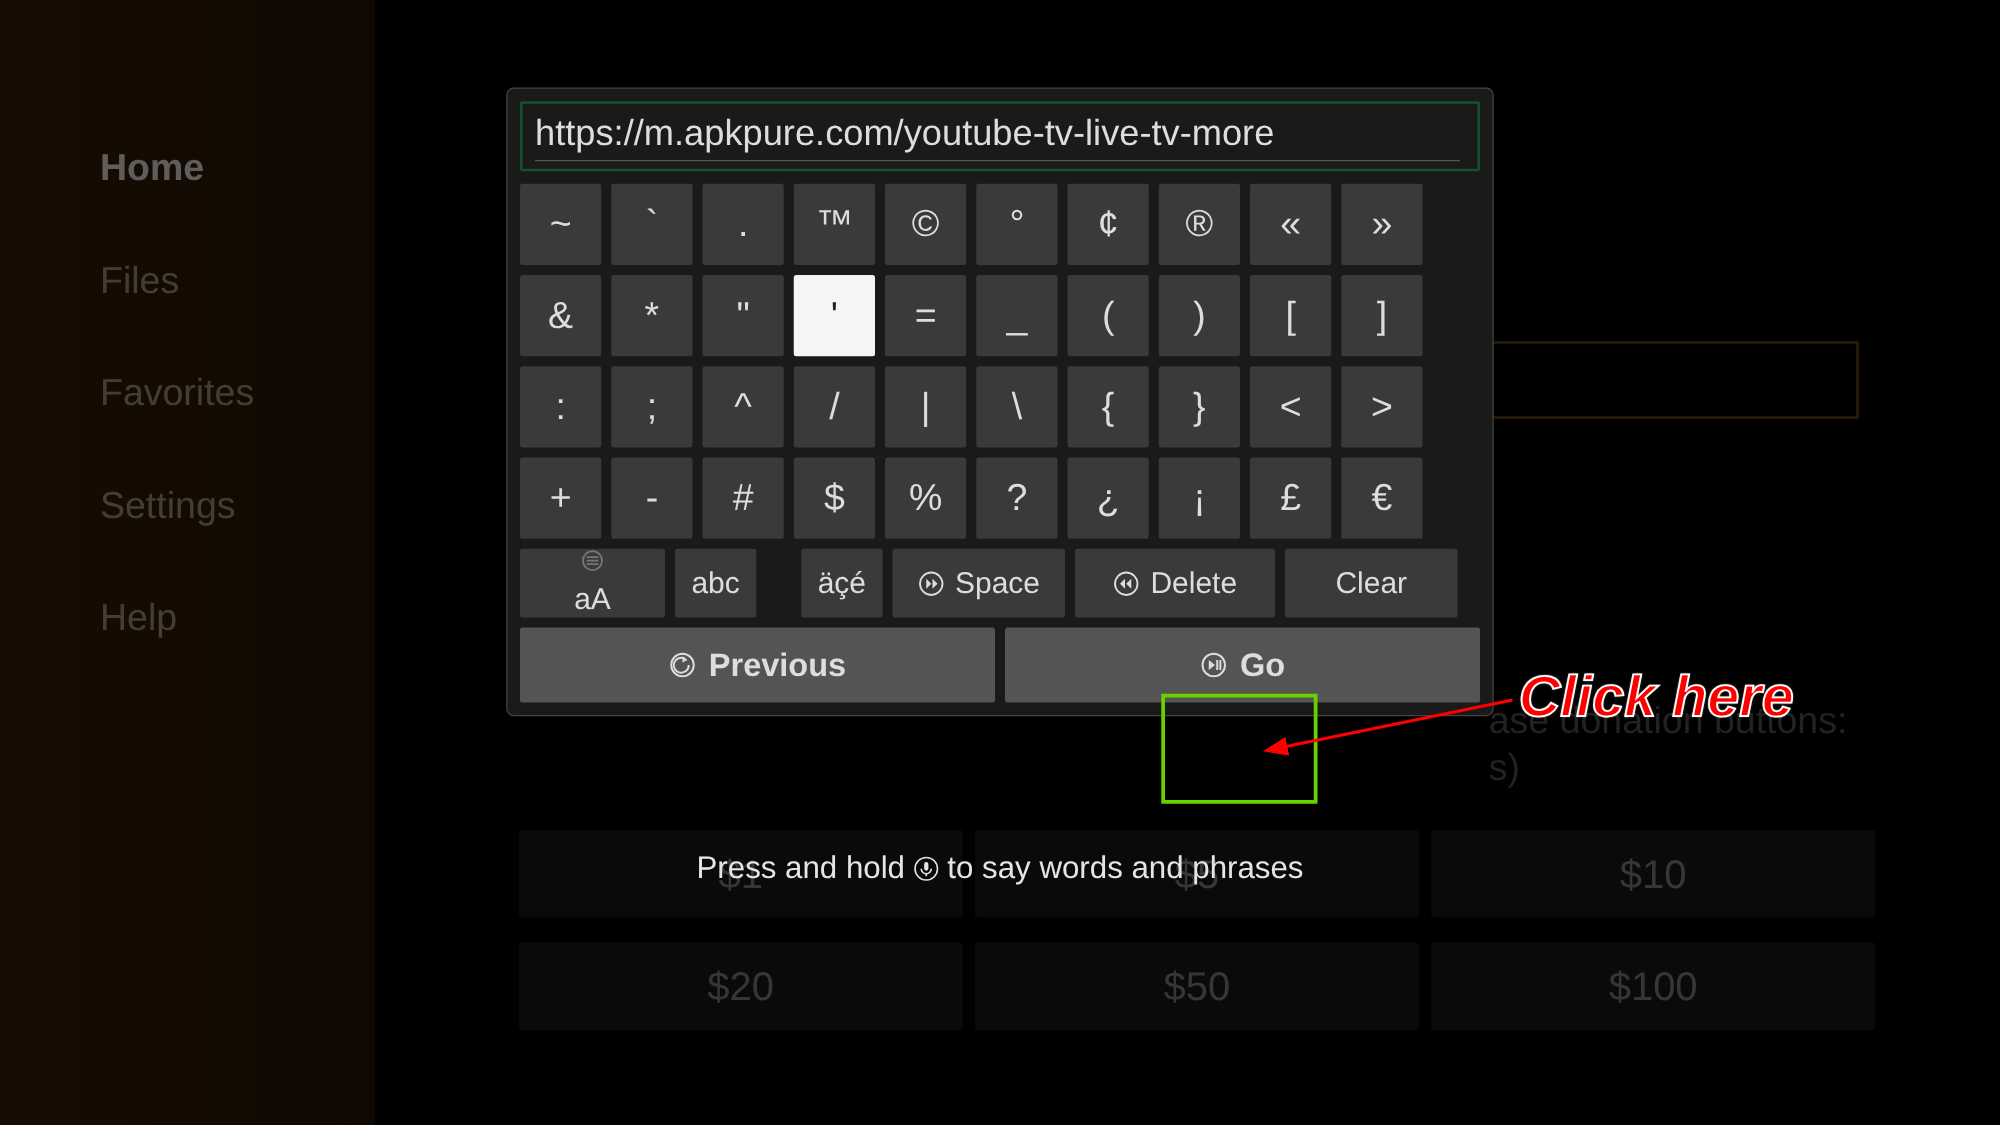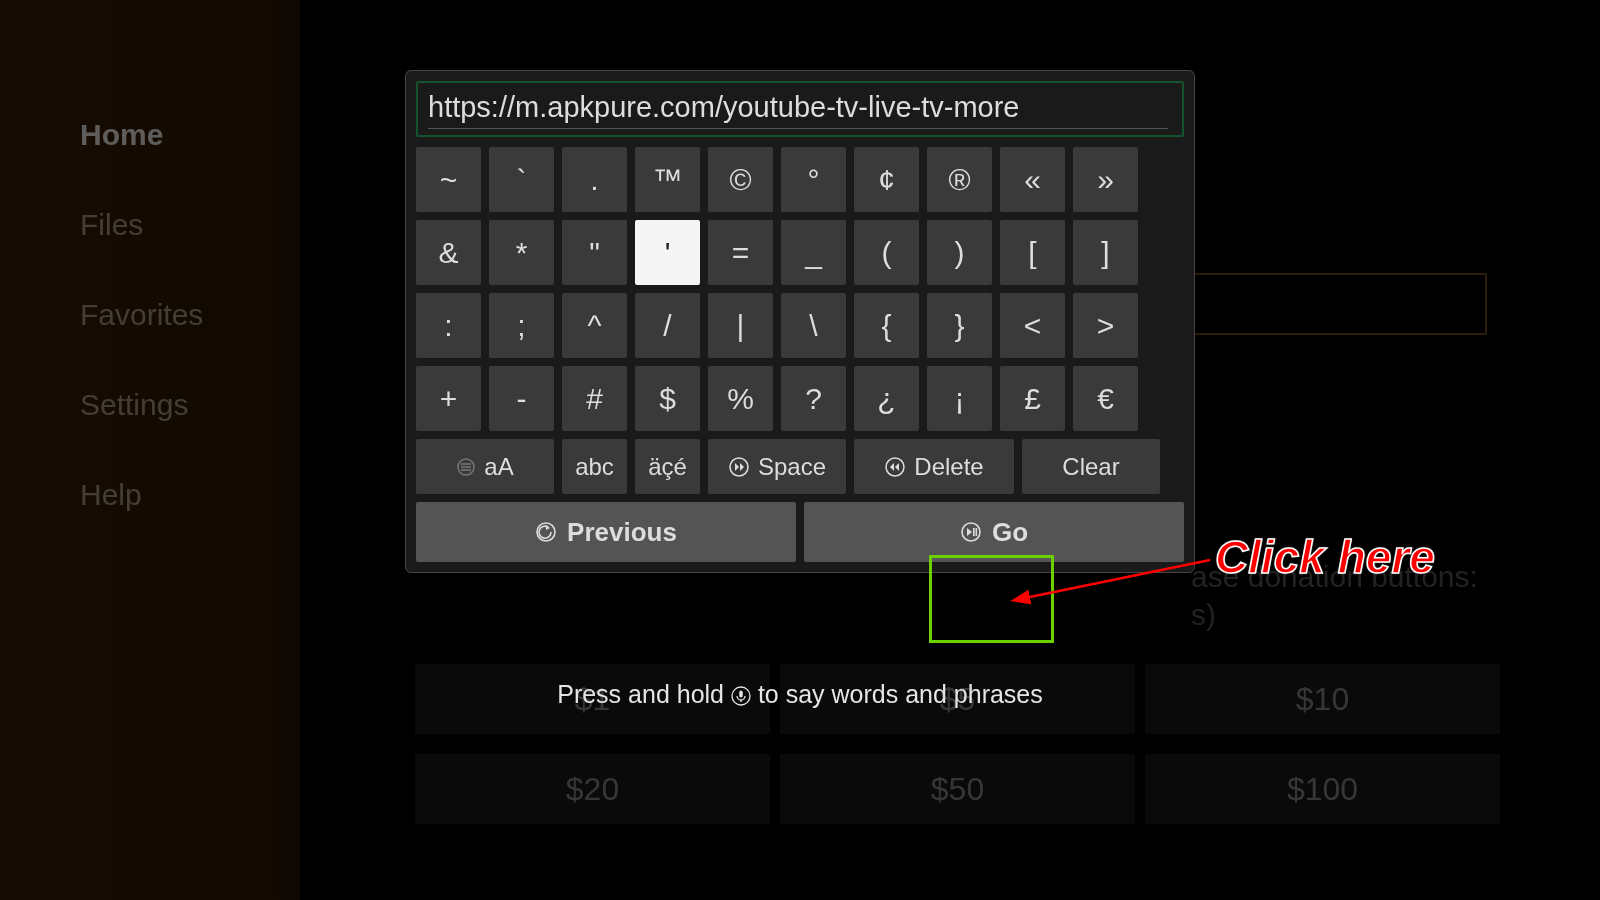--- a/index.html
+++ b/index.html
@@ -259,31 +259,31 @@
         <div class="key kstd">$</div>
         <div class="key kstd">%</div>
         <div class="key kstd">?</div>
         <div class="key kstd">¿</div>
         <div class="key kstd">¡</div>
         <div class="key kstd">£</div>
         <div class="key kstd">€</div>
       </div>
   </div>
   <div class="func-row">
-    <div class="func-key disabled" style="width:138px;">
+    <div class="func-key disabled" style="width:116px;flex-direction:column;">
       <svg width="20" height="20" viewBox="0 0 20 20">
           <circle cx="10" cy="10" r="8" fill="none" stroke="#777" stroke-width="1.5"></circle>
           <line x1="5" y1="7" x2="15" y2="7" stroke="#777" stroke-width="1.5"></line>
           <line x1="5" y1="10" x2="15" y2="10" stroke="#777" stroke-width="1.5"></line>
           <line x1="5" y1="13" x2="15" y2="13" stroke="#777" stroke-width="1.5"></line>
         </svg>
       <span>aA</span>
     </div>
     <div class="func-key" style="width:65px;">abc</div>
-    <div class="func-key" style="width:65px;">äçé</div>
+    <div class="func-key" style="width:65px;margin-left:28px;">äçé</div>
     <div class="func-key" style="width:138px;">
       <svg width="22" height="22" viewBox="0 0 22 22">
           <circle cx="11" cy="11" r="9" fill="none" stroke="#ddd" stroke-width="1.5"></circle>
           <polygon points="7,7 11,11 7,15" fill="#ddd"></polygon>
           <polygon points="12,7 16,11 12,15" fill="#ddd"></polygon>
         </svg>
       <span>Space</span>
     </div>
     <div class="func-key" style="width:160px;">
       <svg width="22" height="22" viewBox="0 0 22 22">

